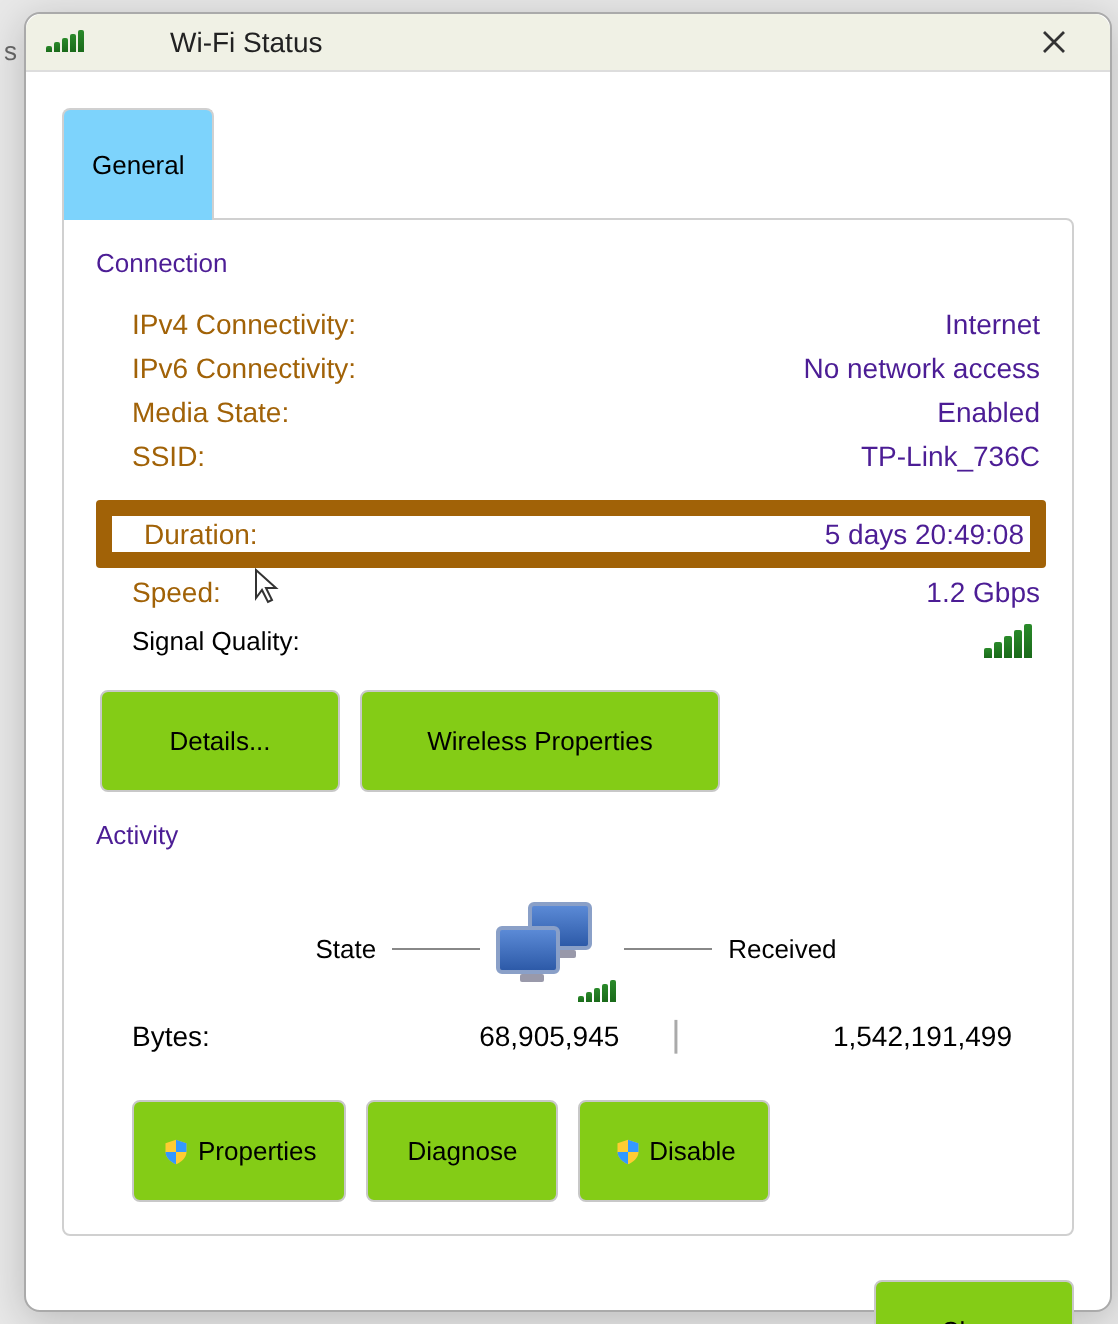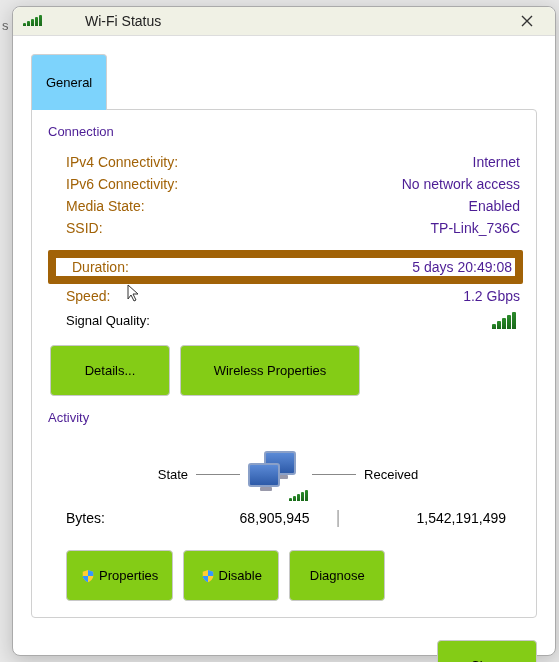--- a/index.html
+++ b/index.html
@@ -337,31 +337,31 @@
         <button class="btn small">
           <span class="shield">
             <svg viewBox="0 0 16 16" width="14" height="14">
               <path d="M8 1 L14 3 V8 C14 11 11 14 8 15 C5 14 2 11 2 8 V3 Z" fill="#fc3"></path>
               <path d="M8 1 L14 3 V8 H8 Z" fill="#39f"></path>
               <path d="M8 8 H2 V8 C2 11 5 14 8 15 Z" fill="#39f"></path>
             </svg>
           </span>
           <span>Properties</span>
         </button>
+        <button class="btn small">Diagnose</button>
         <button class="btn small">
           <span class="shield">
             <svg viewBox="0 0 16 16" width="14" height="14">
               <path d="M8 1 L14 3 V8 C14 11 11 14 8 15 C5 14 2 11 2 8 V3 Z" fill="#fc3"></path>
               <path d="M8 1 L14 3 V8 H8 Z" fill="#39f"></path>
               <path d="M8 8 H2 V8 C2 11 5 14 8 15 Z" fill="#39f"></path>
             </svg>
           </span>
           <span>Disable</span>
         </button>
-        <button class="btn small">Diagnose</button>
       </div>
     </div>
 
   </div>
 
   <div class="footer">
     <button class="btn">Close</button>
   </div>
 
 </div>

